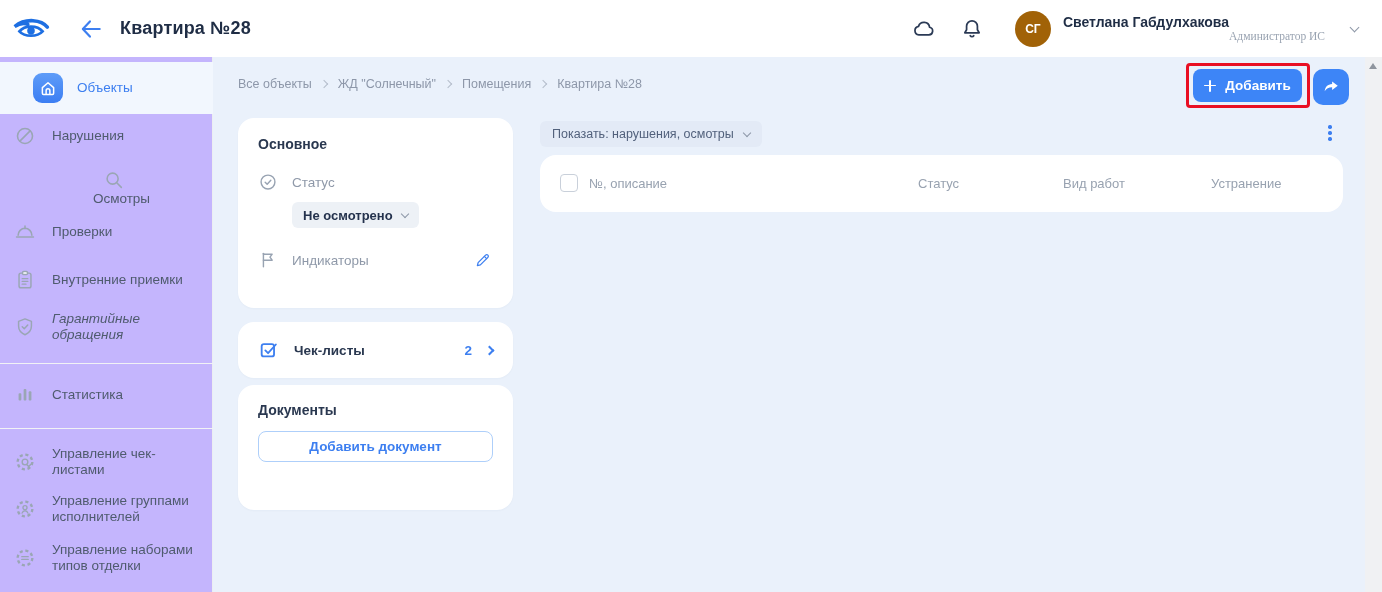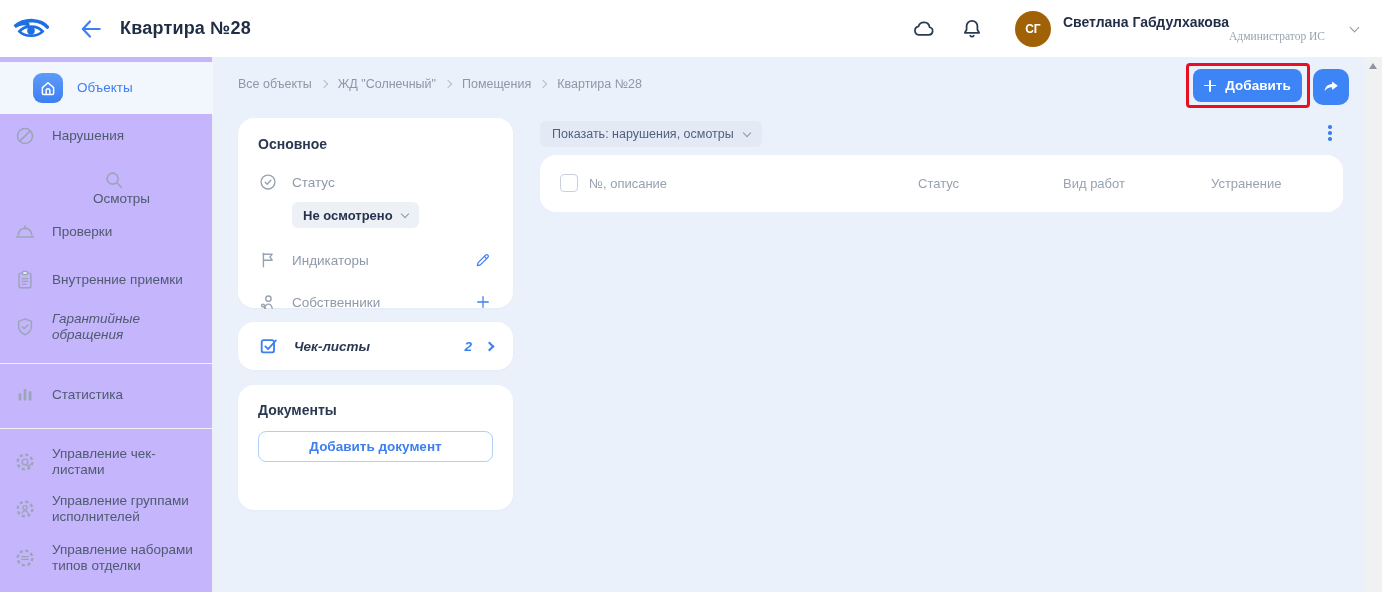--- a/index.html
+++ b/index.html
@@ -58,21 +58,21 @@
   .crow-ic { width:20px; height:20px; color:#98a3b2; flex:0 0 20px; }
   .crow-ic svg { width:20px; height:20px; }
   .crow-label { margin-left:14px; font-size:13.5px; color:#8f99a9; }
   .crow-spacer { flex:1; }
   .crow-action { width:20px; height:20px; color:#3d7ff0; display:flex; align-items:center; justify-content:center; cursor:pointer; }
   .crow-action svg { width:18px; height:18px; }
   .status-pill { margin:10px 0 0 34px; height:26px; background:#edf1f6; border-radius:6px; display:inline-flex; align-items:center; padding:0 11px; gap:9px; cursor:pointer; }
   .status-pill span { font-size:13px; font-weight:bold; color:#24324d; }
   .pill-chev { width:6px; height:6px; border-right:1.7px solid #8d97a7; border-bottom:1.7px solid #8d97a7; transform:rotate(45deg); margin-top:-3px; }
 
-  .card-check { top:265px; height:48px; display:flex; align-items:center; padding:0 20px; cursor:pointer;font-style:italic; }
+  .card-check { top:265px; height:56px; display:flex; align-items:center; padding:0 20px; cursor:pointer; }
   .check-ic { width:22px; height:22px; color:#3d7ff0; flex:0 0 22px; }
   .check-ic svg { width:22px; height:22px; }
   .check-label { margin-left:14px; font-size:13.5px; font-weight:bold; color:#2a3850; }
   .check-count { margin-left:auto; font-size:13.5px; font-weight:bold; color:#3d7ff0; }
   .chev-right { width:7px; height:7px; border-right:2px solid #3d7ff0; border-bottom:2px solid #3d7ff0; transform:rotate(-45deg); margin-left:14px; }
 
   .card-docs { top:328px; height:125px; padding:17px 20px; }
   .doc-btn { margin-top:13px; width:235px; height:31px; background:#fff; border:1px solid #aecffa; border-radius:8px; color:#3d7ff0; font-size:13.5px; font-weight:bold; font-family:inherit; cursor:pointer; }
 
   
@@ -290,38 +290,20 @@
       </span>
       <span class="crow-label">Индикаторы</span>
       <span class="crow-spacer"></span>
       <span class="crow-action">
         <svg viewBox="0 0 24 24" fill="none" stroke="currentColor" stroke-width="1.7" stroke-linecap="round" stroke-linejoin="round">
           <path d="M4.5 19.5 l1-4 L15.5 5.5 a2 2 0 0 1 3 3 L8.5 18.5 Z"></path>
             <line x1="13.8" y1="7.2" x2="16.8" y2="10.2"></line>
         </svg>
       </span>
     </div>
-    <div class="crow" style="margin-top:22px;">
-      <span class="crow-ic">
-        <svg viewBox="0 0 24 24" fill="none" stroke="currentColor" stroke-width="1.7" stroke-linecap="round" stroke-linejoin="round">
-          <circle cx="12.5" cy="8" r="3.2"></circle>
-            <path d="M8 19.5 c.6-3.4 2.4-5 4.5-5 s3.9 1.6 4.5 5"></path>
-          <circle cx="6" cy="16.2" r="1.7"></circle>
-            <line x1="7.2" y1="17.4" x2="9.2" y2="19.4"></line>
-        </svg>
-      </span>
-      <span class="crow-label">Собственники</span>
-      <span class="crow-spacer"></span>
-      <span class="crow-action">
-        <svg viewBox="0 0 24 24" fill="none" stroke="currentColor" stroke-width="1.7" stroke-linecap="round">
-          <line x1="12" y1="5" x2="12" y2="19"></line>
-            <line x1="5" y1="12" x2="19" y2="12"></line>
-        </svg>
-      </span>
-    </div>
   </section>
 
   <section class="card card-check">
     <span class="check-ic">
       <svg viewBox="0 0 24 24" fill="none" stroke="currentColor" stroke-width="2" stroke-linecap="round" stroke-linejoin="round">
         <rect x="4" y="5.5" width="13.5" height="13.5" rx="2.5"></rect>
           <polyline points="8,12.5 11,15.5 19.5,6"></polyline>
       </svg>
     </span>
     <span class="check-label">Чек-листы</span>

